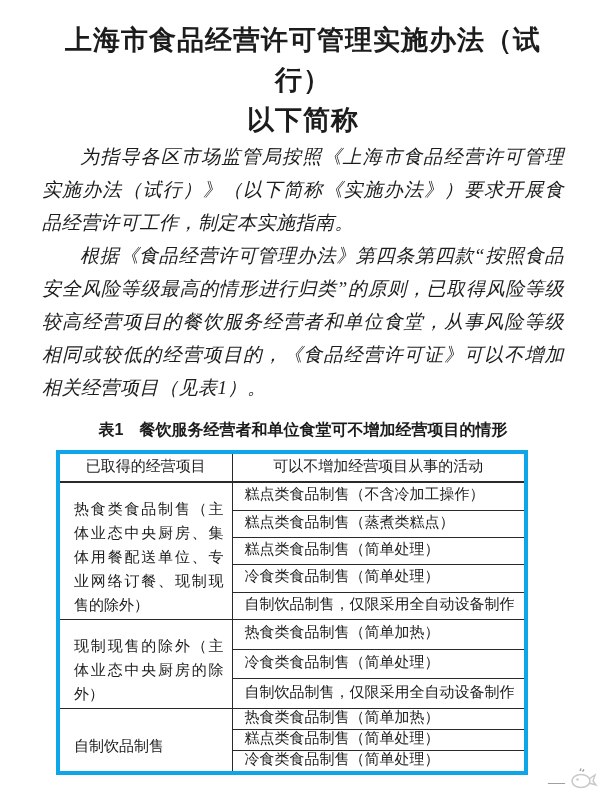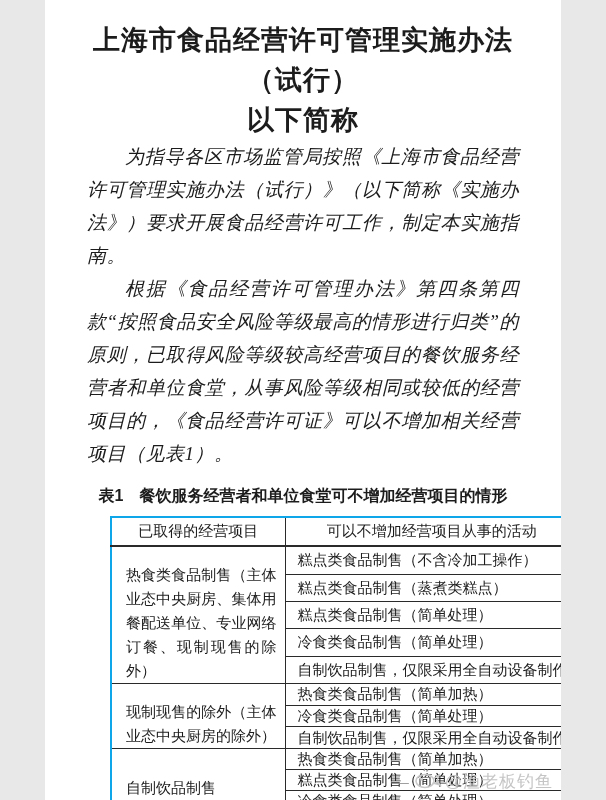--- a/index.html
+++ b/index.html
@@ -1,39 +1,39 @@
 <!DOCTYPE html>
 <html><head>
 <meta charset="utf-8">
 <style>
   html,body { margin:0; padding:0; background:#e8e8e8; }
   .page {
-    position:relative; width:516px; height:800px; margin:0 auto;
+    position:relative; width:606px; height:800px; margin:0 auto;
     background:#ffffff; color:#1c1c1c; overflow:hidden;
     font-family:"Liberation Serif", serif;
   }
   .content { padding:12px 42px 0 42px; }
 
   .title { margin:8px 0 0 0; text-align:center; font-weight:700;
            font-size:27px; line-height:40px; letter-spacing:1px; }
 
   p.body { margin:0; font-size:19px; line-height:33px; text-align:justify;
            text-justify:inter-ideograph; letter-spacing:0.5px;font-style:italic; }
   .indent { text-indent:2em; }
   .p1 { margin-top:16px; }
   .heading { font-weight:700; margin-top:5px;
              font-family:"Liberation Sans", sans-serif; letter-spacing:0; }
   .p2 { margin-top:5px; }
 
   .caption { margin:16px 0 9px 0; text-align:center; font-weight:700;
              font-size:16px; font-family:"Liberation Sans", sans-serif; }
 
   table.t1 { border-collapse:collapse; table-layout:fixed;
-             margin-left:23px; width:468px;
-             border:2px solid #0ea5e9; }
+             margin-left:14px; width:468px;
+             border:4px solid #0ea5e9;font-family:Liberation Mono, monospace; }
   .t1 th, .t1 td { border:1px solid #2a2a2a; font-weight:400;
                    font-size:15px; overflow:hidden; }
   .t1 thead th { height:25px; text-align:center; line-height:25px;
                  border-bottom:2px solid #2a2a2a; }
   .t1 td.activity { height:20px; line-height:20px; padding:0 2px 0 12px;
                     white-space:nowrap; }
   .t1 td.obtained { vertical-align:middle; line-height:24px;
                     padding:16px 8px 0 14px; text-align:justify;
                     text-justify:inter-ideograph; }
 
@@ -119,15 +119,14 @@
   <div class="footer">
     <span class="page-dash">—</span>
     <span class="fish">
       <svg width="30" height="22" viewBox="0 0 30 22" fill="none">
         <ellipse cx="13" cy="13" rx="9" ry="6.5" stroke="#c9c9c9" stroke-width="1.6"></ellipse>
         <path d="M21 11 L27 7 L25 13 L28 17 L21 15" stroke="#c9c9c9" stroke-width="1.4" fill="none"></path>
         <circle cx="9.5" cy="11.5" r="1.2" fill="#c9c9c9"></circle>
         <path d="M12 3 L13 0.5 M14.5 3.5 L16 1.5" stroke="#9a9a9a" stroke-width="1.3"></path>
       </svg>
     </span>
-    <span class="wm-text">@渔老板钓鱼</span>
   </div>
 </div>
 
 </body></html>

